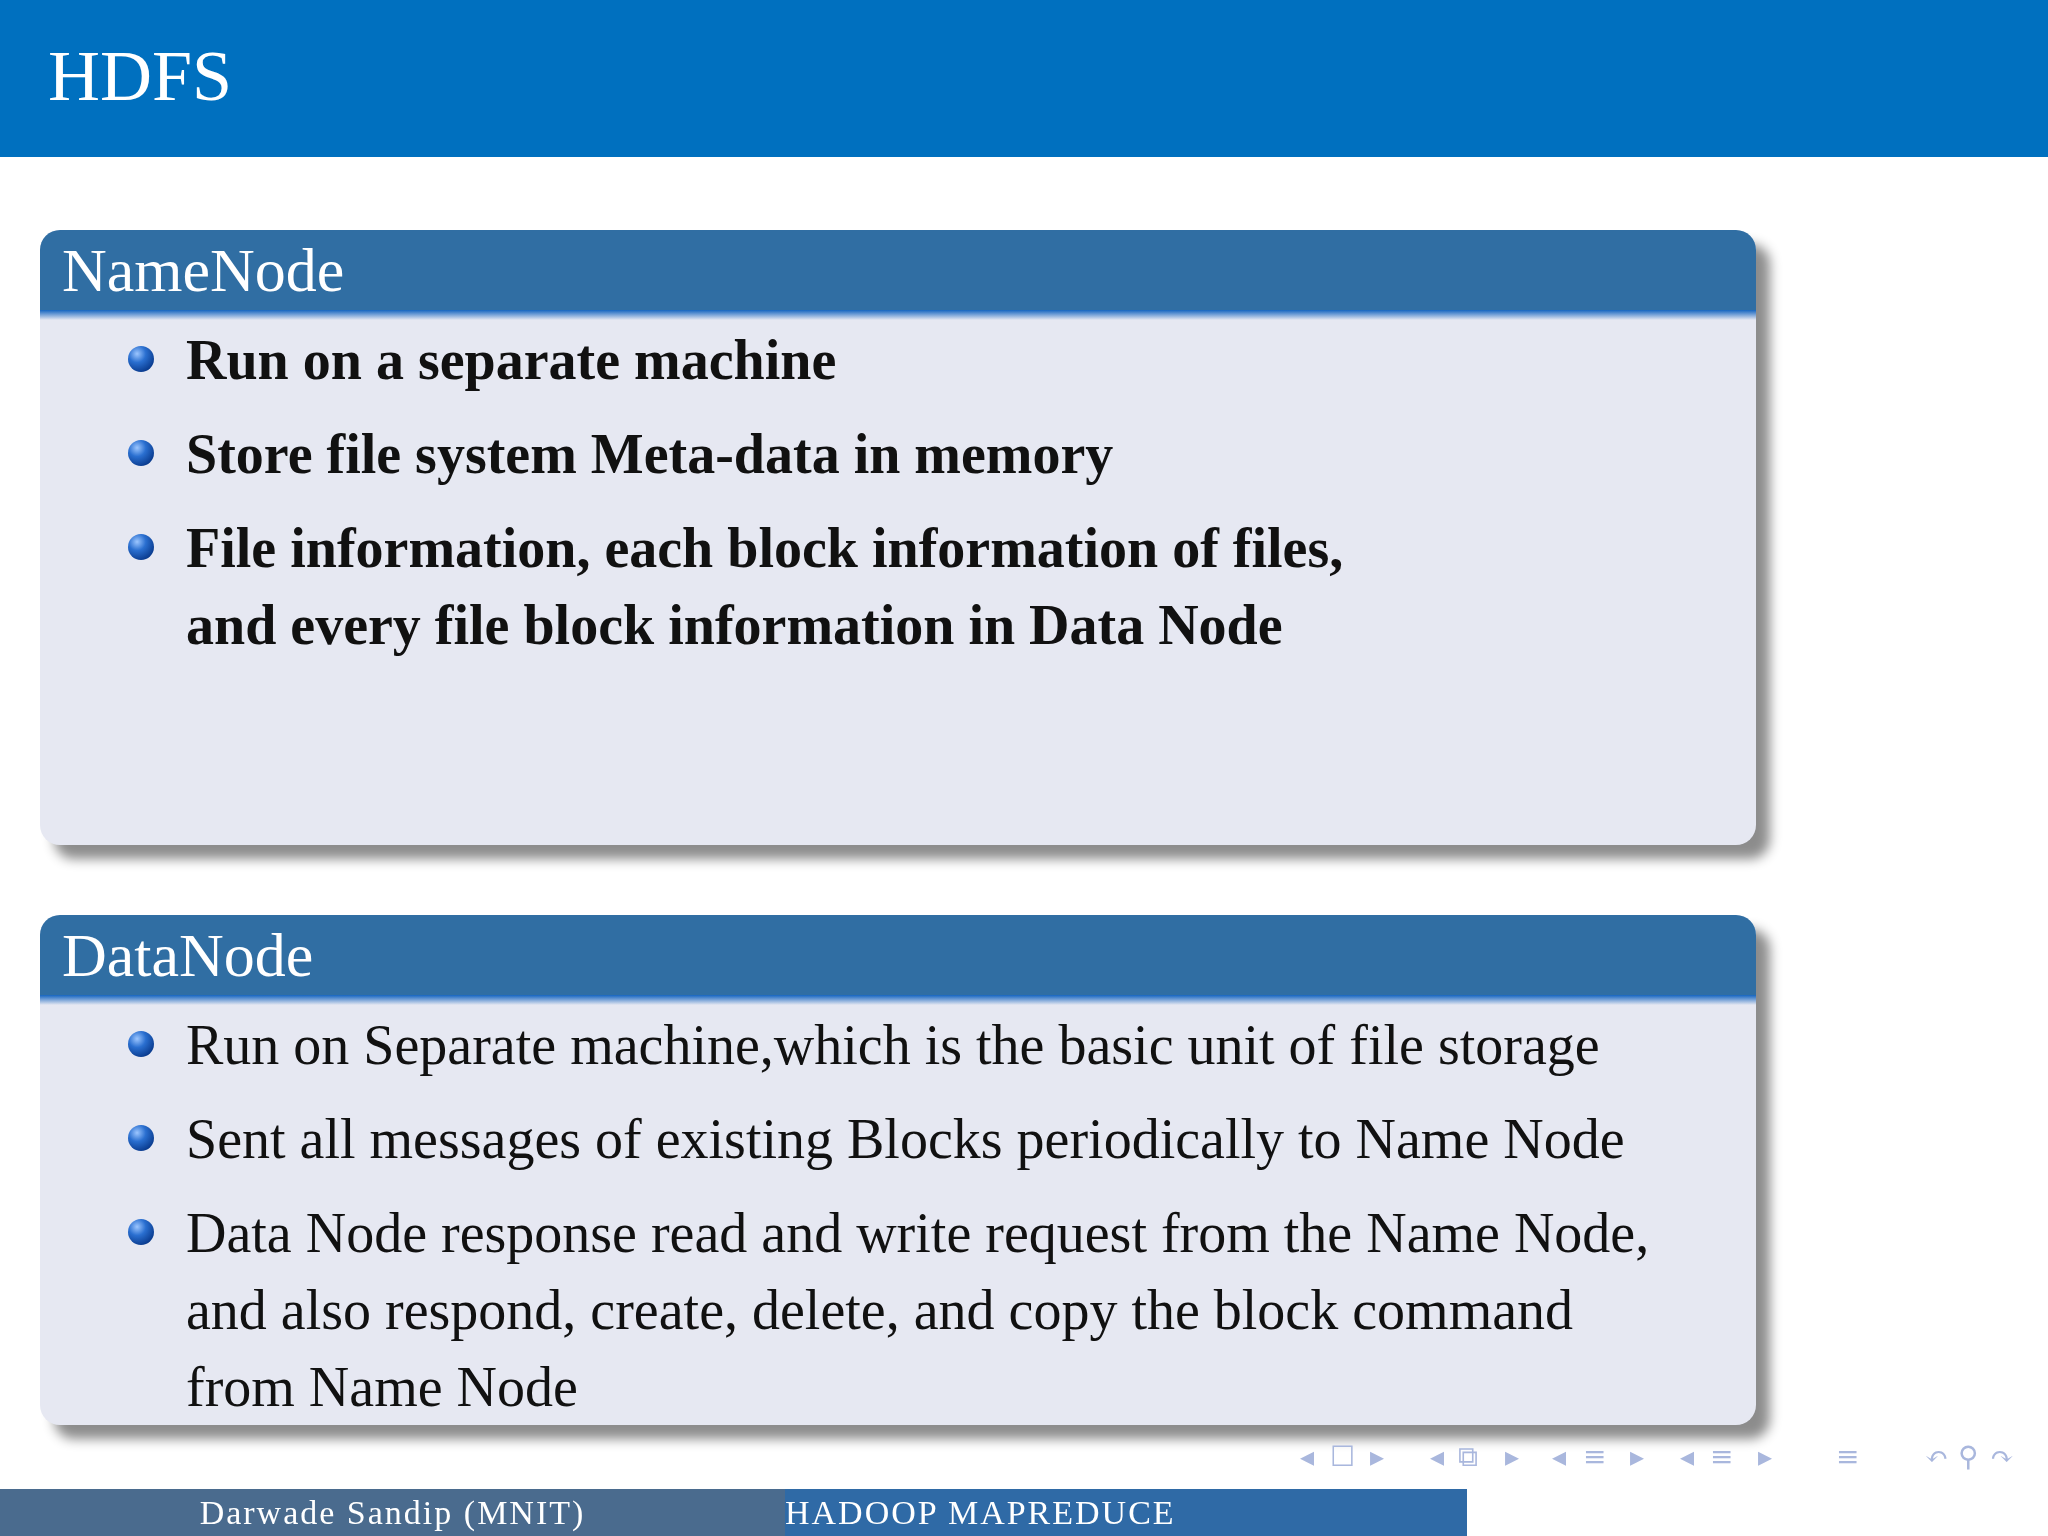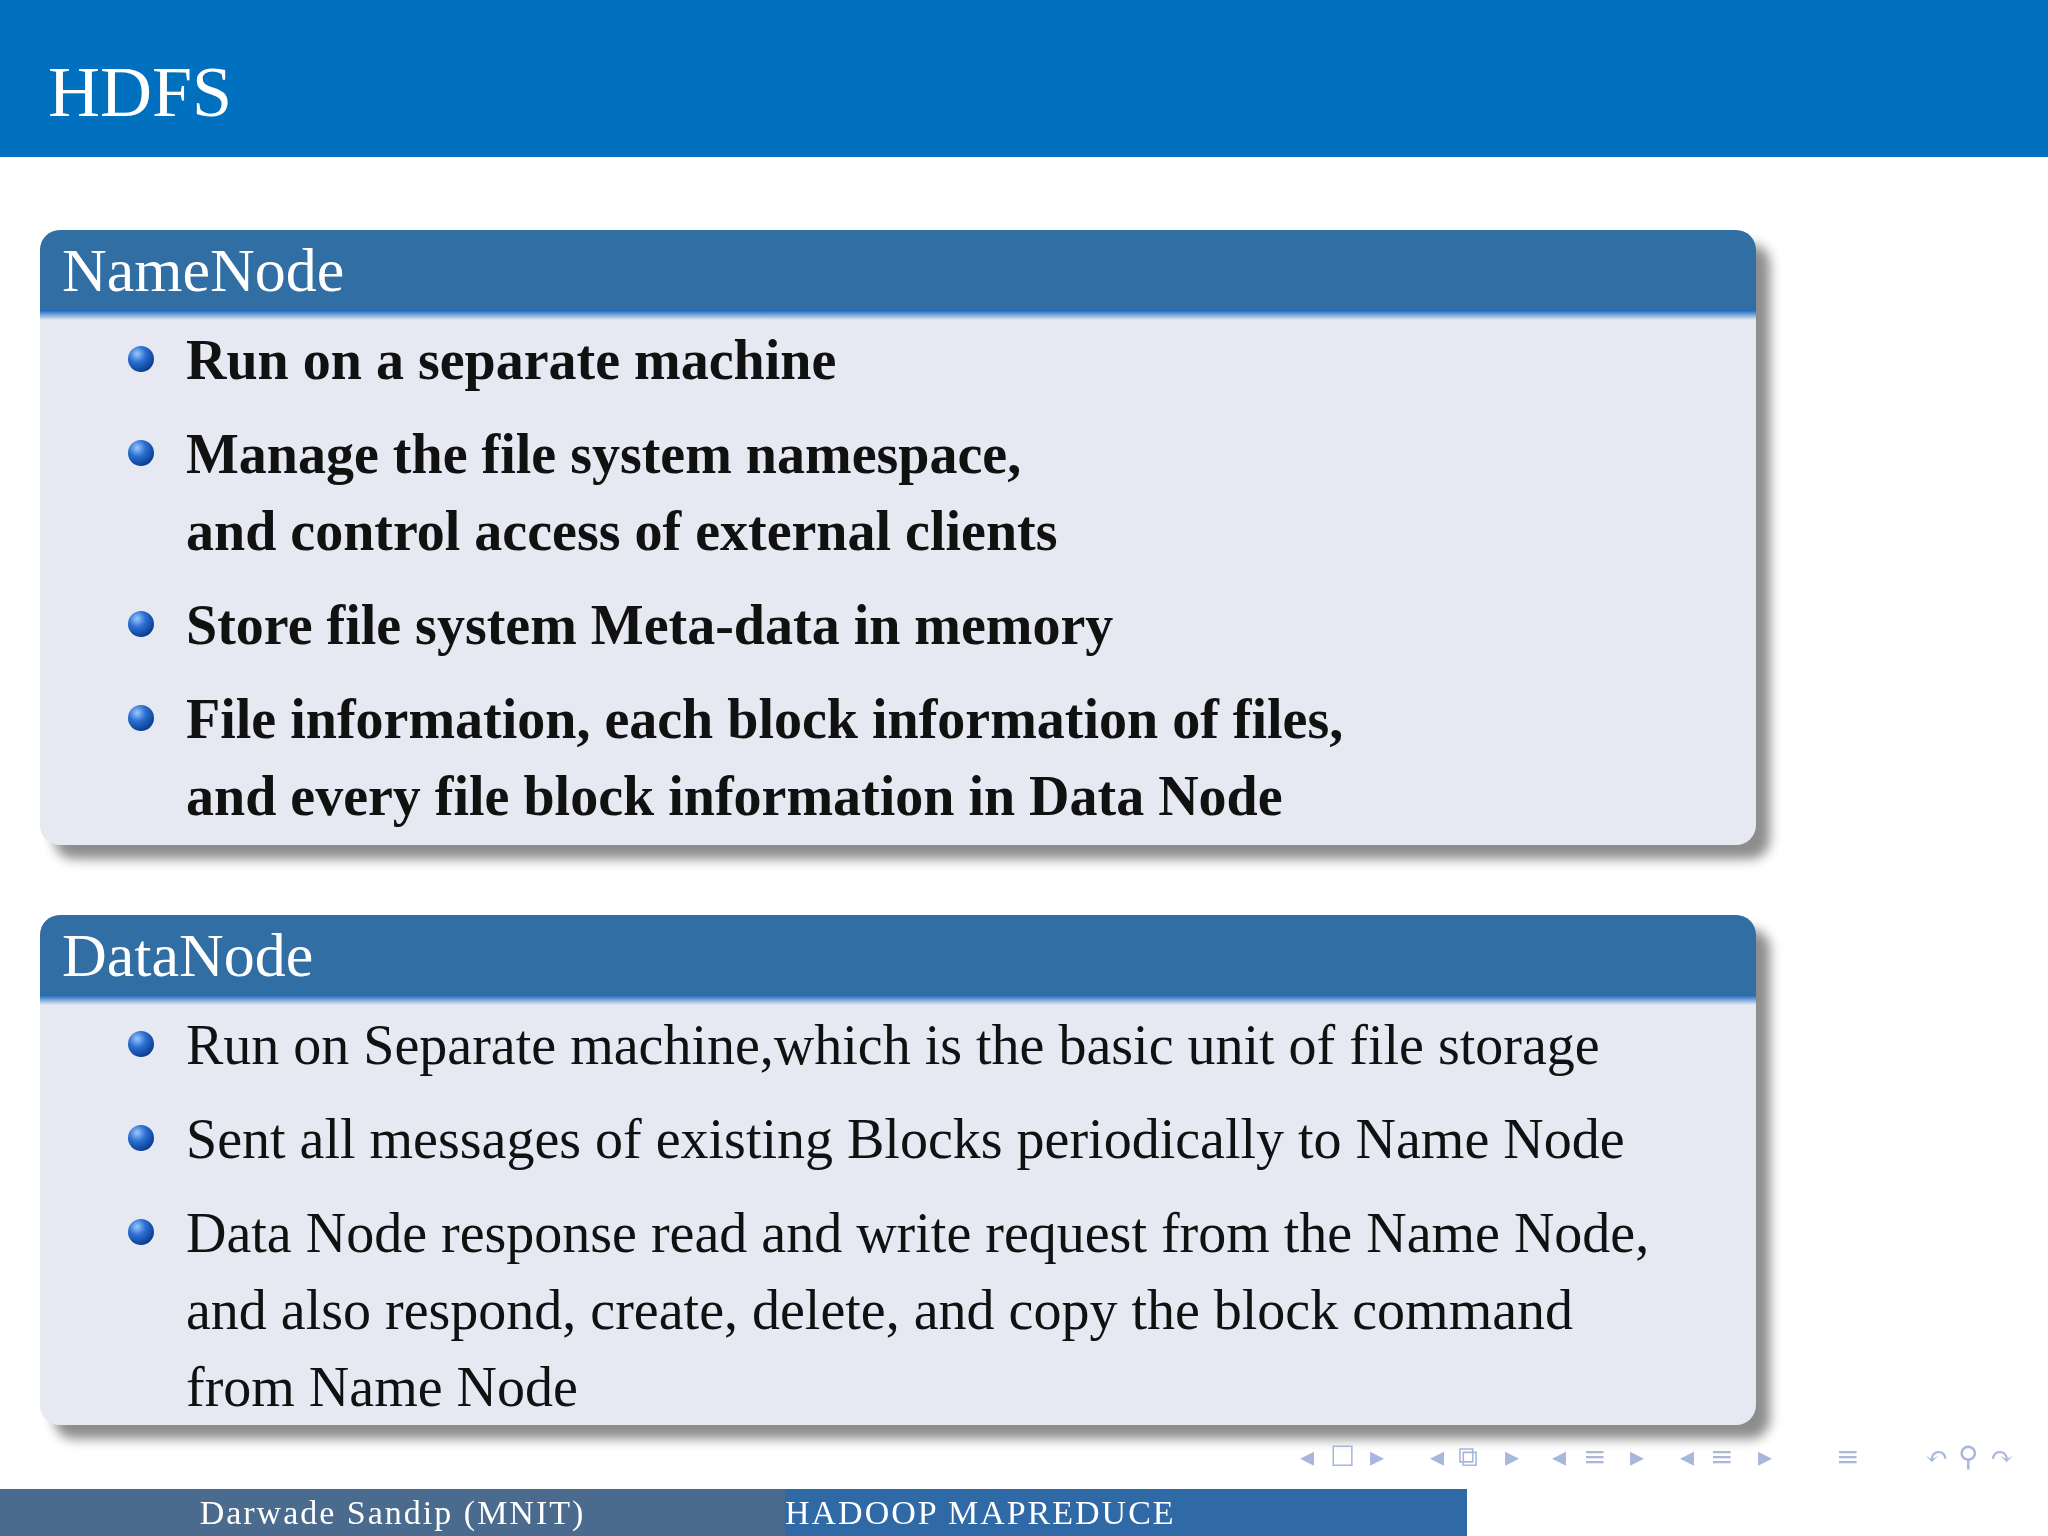--- a/index.html
+++ b/index.html
@@ -1,19 +1,19 @@
 <!DOCTYPE html>
 <html><head>
 <meta charset="utf-8">
 <style>
   html, body { margin:0; padding:0; }
   body { width:2048px; height:1536px; background:#ffffff; position:relative; overflow:hidden;
          font-family:"DejaVu Serif","Liberation Serif",serif; }
   .title-bar { position:absolute; left:0; top:0; width:2048px; height:157px; background:#0070bf; }
-  .title-text { position:absolute; left:48px; top:56px; color:#fff; font-size:72px; line-height:1;
+  .title-text { position:absolute; left:48px; top:40px; color:#fff; font-size:72px; line-height:1;
                 font-family:"Liberation Serif",serif; }
   .block { position:absolute; left:40px; width:1716px; border-radius:20px;
            box-shadow: 14px 14px 12px rgba(0,0,0,0.45); background:#e6e8f2; }
   .block-head { height:80px; background:#306ea3; border-radius:20px 20px 0 0; position:relative; }
   .block-head::after { content:""; position:absolute; left:0; right:0; bottom:-10px; height:10px;
            background:linear-gradient(#1565c0,#e6e8f2); }
   .block-title { position:absolute; left:22px; top:8px; color:#fff; font-size:62px; line-height:1.05;
                  font-family:"Liberation Serif",serif; }
   .block-body { padding:14px 0 10px 0; }
   .item { position:relative; padding-left:146px; font-size:56px; line-height:77px; color:#111;
@@ -40,25 +40,20 @@
 </div>
 
 <div class="block" style="top:230px;height:615px;">
   <div class="block-head">
     <div class="block-title">NameNode</div>
   </div>
   <div class="block-body" style="padding-top:12px;font-weight:bold;">
     <div class="item">
       <span class="bullet"></span>
       <span class="line">Run on a separate machine</span>
-    </div>
-    <div class="item">
-      <span class="bullet"></span>
-      <span class="line">Manage the file system namespace,</span>
-      <span class="line">and control access of external clients</span>
     </div>
     <div class="item">
       <span class="bullet"></span>
       <span class="line">Store file system Meta-data in memory</span>
     </div>
     <div class="item">
       <span class="bullet"></span>
       <span class="line">File information, each block information of files,</span>
       <span class="line">and every file block information in Data Node</span>
     </div>

